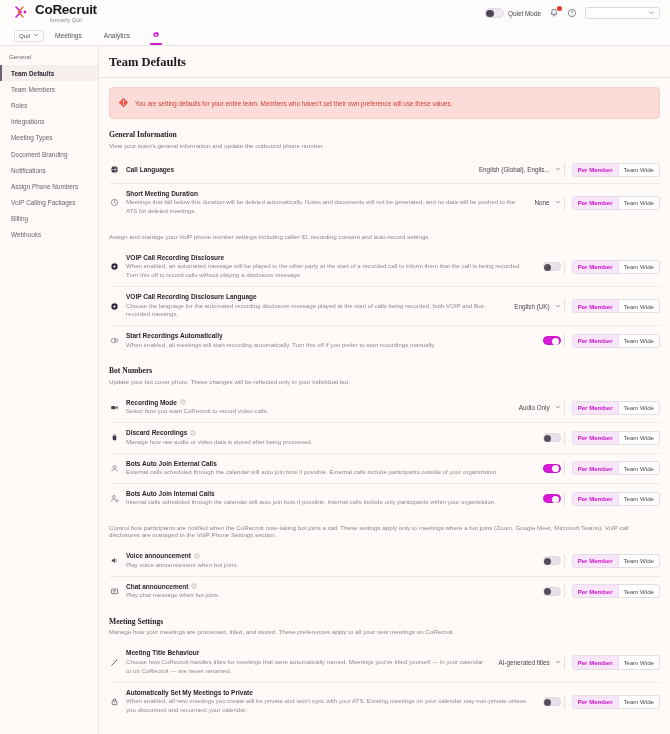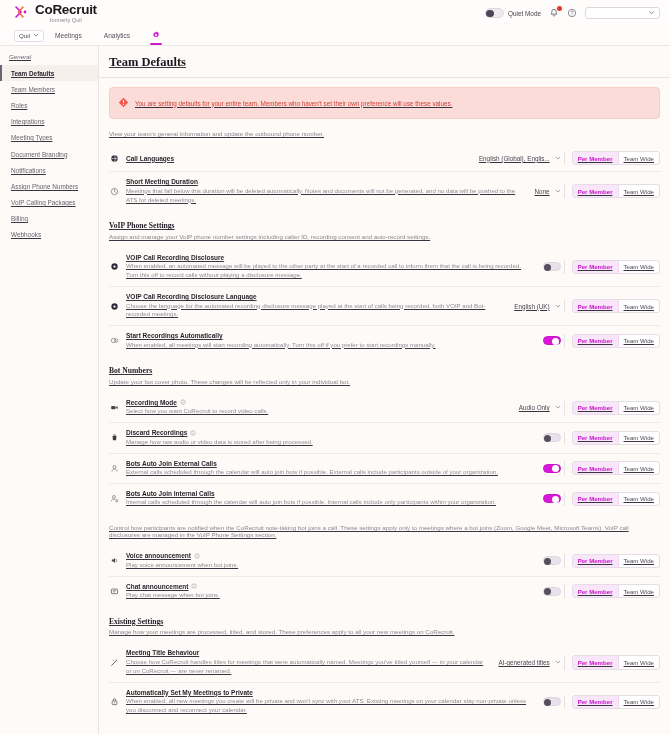--- a/index.html
+++ b/index.html
@@ -69,21 +69,21 @@
     padding: 0 11px; font-size:6.6px; color:#57505e;
     position:relative; height:100%;
   }
   .nav-tab.active { color:#d41bd4; }
   .nav-tab.active::after {
     content:""; position:absolute; bottom:0; left:9px; right:9px;
     height:1.6px; background:#cc19cc; border-radius:1px;
   }
 
   
-  .body { flex:1; display:flex; min-height:0;text-decoration:underline; }
+  .body { flex:1; display:flex; min-height:0; }
 
   
   .sidebar {
     width: 99px; flex: 0 0 99px;
     background:#fdfaf7;
     border-right:1px solid #ece4e3;
     padding: 7px 0 0 0;
   }
   .side-group-title {
     font-size:6.2px; font-style:italic; color:#6d6673;
@@ -258,20 +258,21 @@
               <path d="M7 1l6 6-6 6-6-6z" fill="#ef5a4c"></path>
               <rect x="6.4" y="3.6" width="1.2" height="4" rx="0.6" fill="#fff"></rect>
               <circle cx="7" cy="9.3" r="0.75" fill="#fff"></circle>
             </svg>
           </span>
           <span class="alert-text">You are setting defaults for your entire team. Members who haven't set their own preference will use these values.</span>
         </div>
 
         <div id="sections">
             <div class="section">
+              <div class="section-head">General Information</div>
               <div class="section-sub">View your team's general information and update the outbound phone number.</div>
               <div class="rows">
                 <div class="row">
                   <div class="row-icon">
                     <svg viewBox="0 0 12 12" width="9" height="9">
                       <circle cx="6" cy="6" r="4.3" fill="#3e3846"></circle>
                       <path d="M6 1.7c1.4 1.2 1.4 7.4 0 8.6M1.8 6h8.4" stroke="#fdfaf7" stroke-width="0.7" fill="none"></path>
                     </svg>
                   </div>
                   <div class="row-main">
@@ -317,21 +318,20 @@
                     <div class="divider-v"></div>
                     <div class="segment">
                       <div class="seg-btn sel-on">Per Member</div>
                       <div class="seg-btn">Team Wide</div>
                     </div>
                   </div>
                 </div>
               </div>
             </div>
             <div class="section">
-              <div class="section-head">VoIP Phone Settings</div>
               <div class="section-sub">Assign and manage your VoIP phone number settings including caller ID, recording consent and auto-record settings.</div>
               <div class="rows">
                 <div class="row">
                   <div class="row-icon">
                     <svg viewBox="0 0 12 12" width="9" height="9">
                       <circle cx="6" cy="6" r="4.2" fill="#2e2836"></circle>
                       <circle cx="6" cy="6" r="1.5" fill="#fdfaf7"></circle>
                     </svg>
                   </div>
                   <div class="row-main">
@@ -577,21 +577,21 @@
                     <div class="divider-v"></div>
                     <div class="segment">
                       <div class="seg-btn sel-on">Per Member</div>
                       <div class="seg-btn">Team Wide</div>
                     </div>
                   </div>
                 </div>
               </div>
             </div>
             <div class="section">
-              <div class="section-head">Existing Settings</div>
+              <div class="section-head">Meeting Settings</div>
               <div class="section-sub">Manage how your meetings are processed, titled, and stored. These preferences apply to all your new meetings on CoRecruit.</div>
               <div class="rows">
                 <div class="row">
                   <div class="row-icon">
                     <svg viewBox="0 0 12 12" width="9" height="9">
                       <path d="M2.2 9.8L8 4" stroke="#4a4450" stroke-width="1.1" stroke-linecap="round"></path>
                       <path d="M8.8 1.5l.4 1 1 .4-1 .4-.4 1-.4-1-1-.4 1-.4zM4.3 2.1l.25.65.65.25-.65.25L4.3 3.9l-.25-.65-.65-.25.65-.25z" fill="#4a4450"></path>
                     </svg>
                   </div>
                   <div class="row-main">

